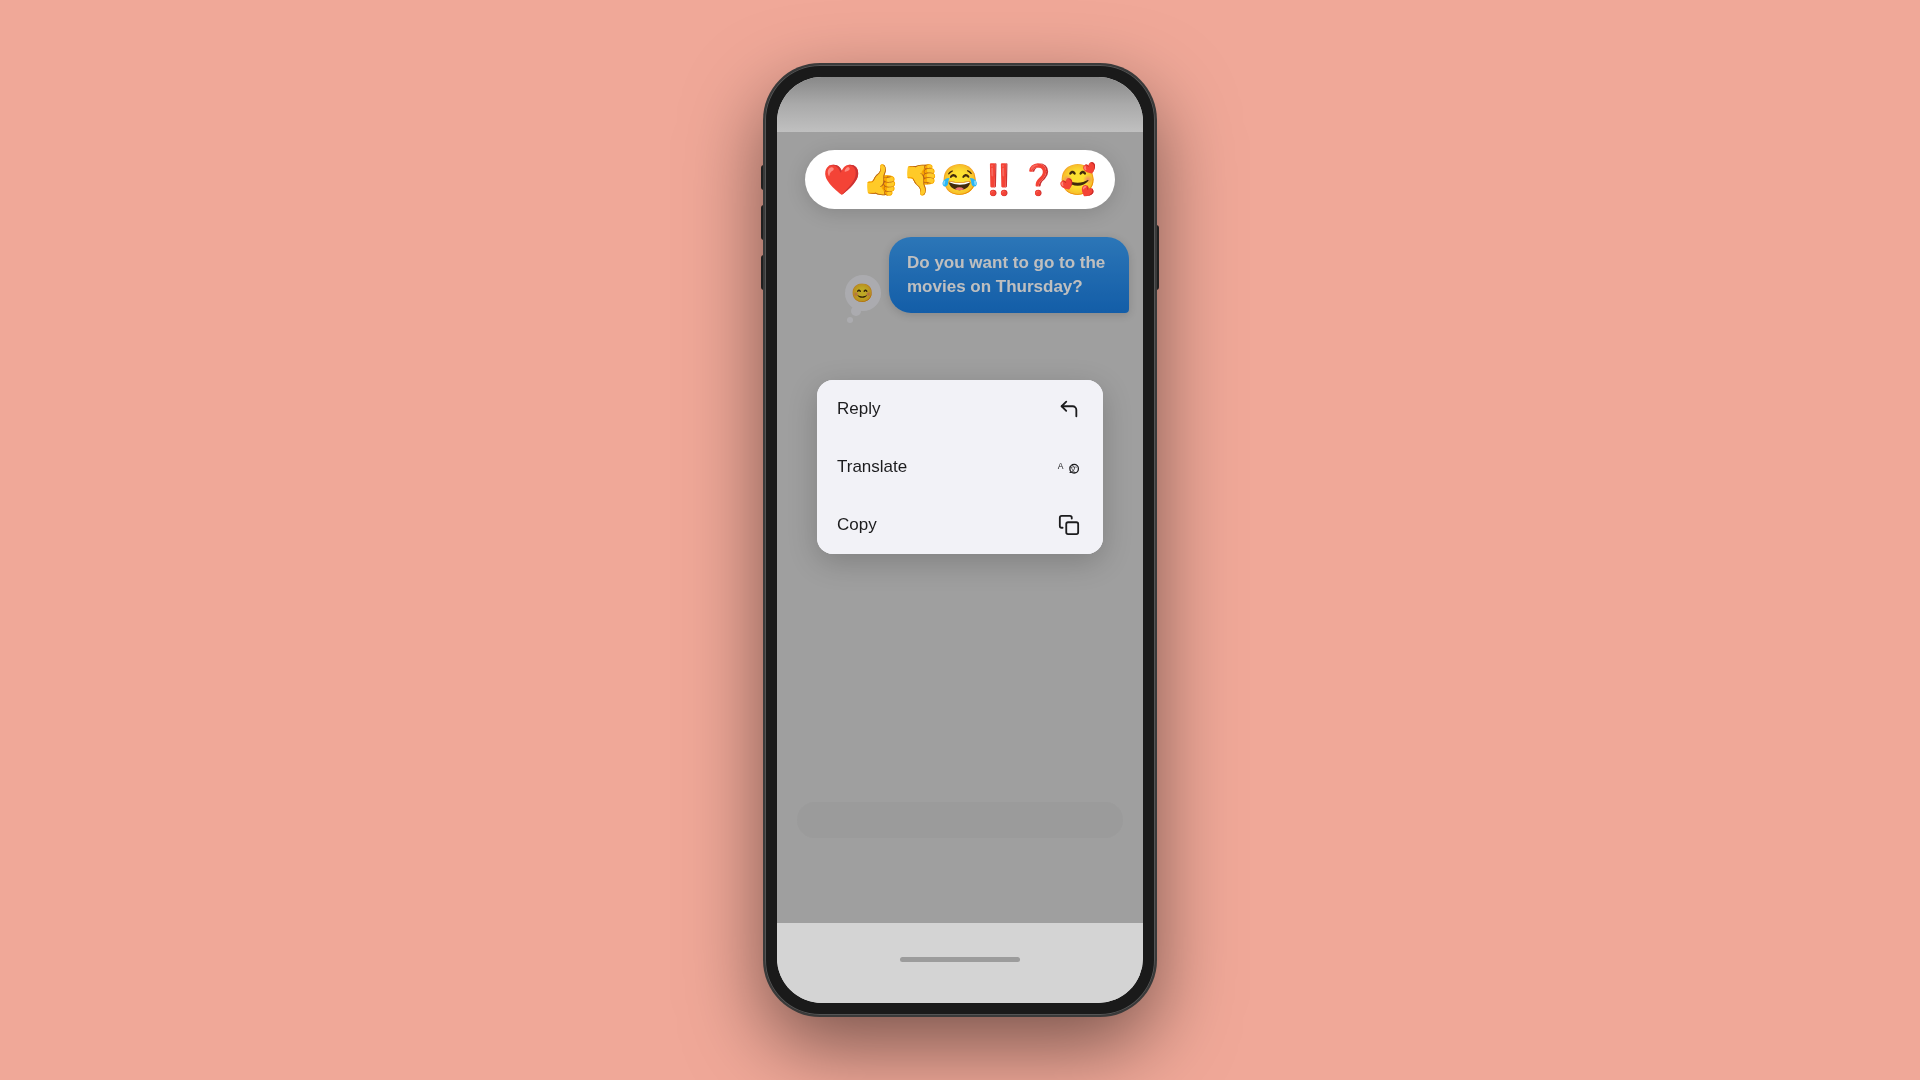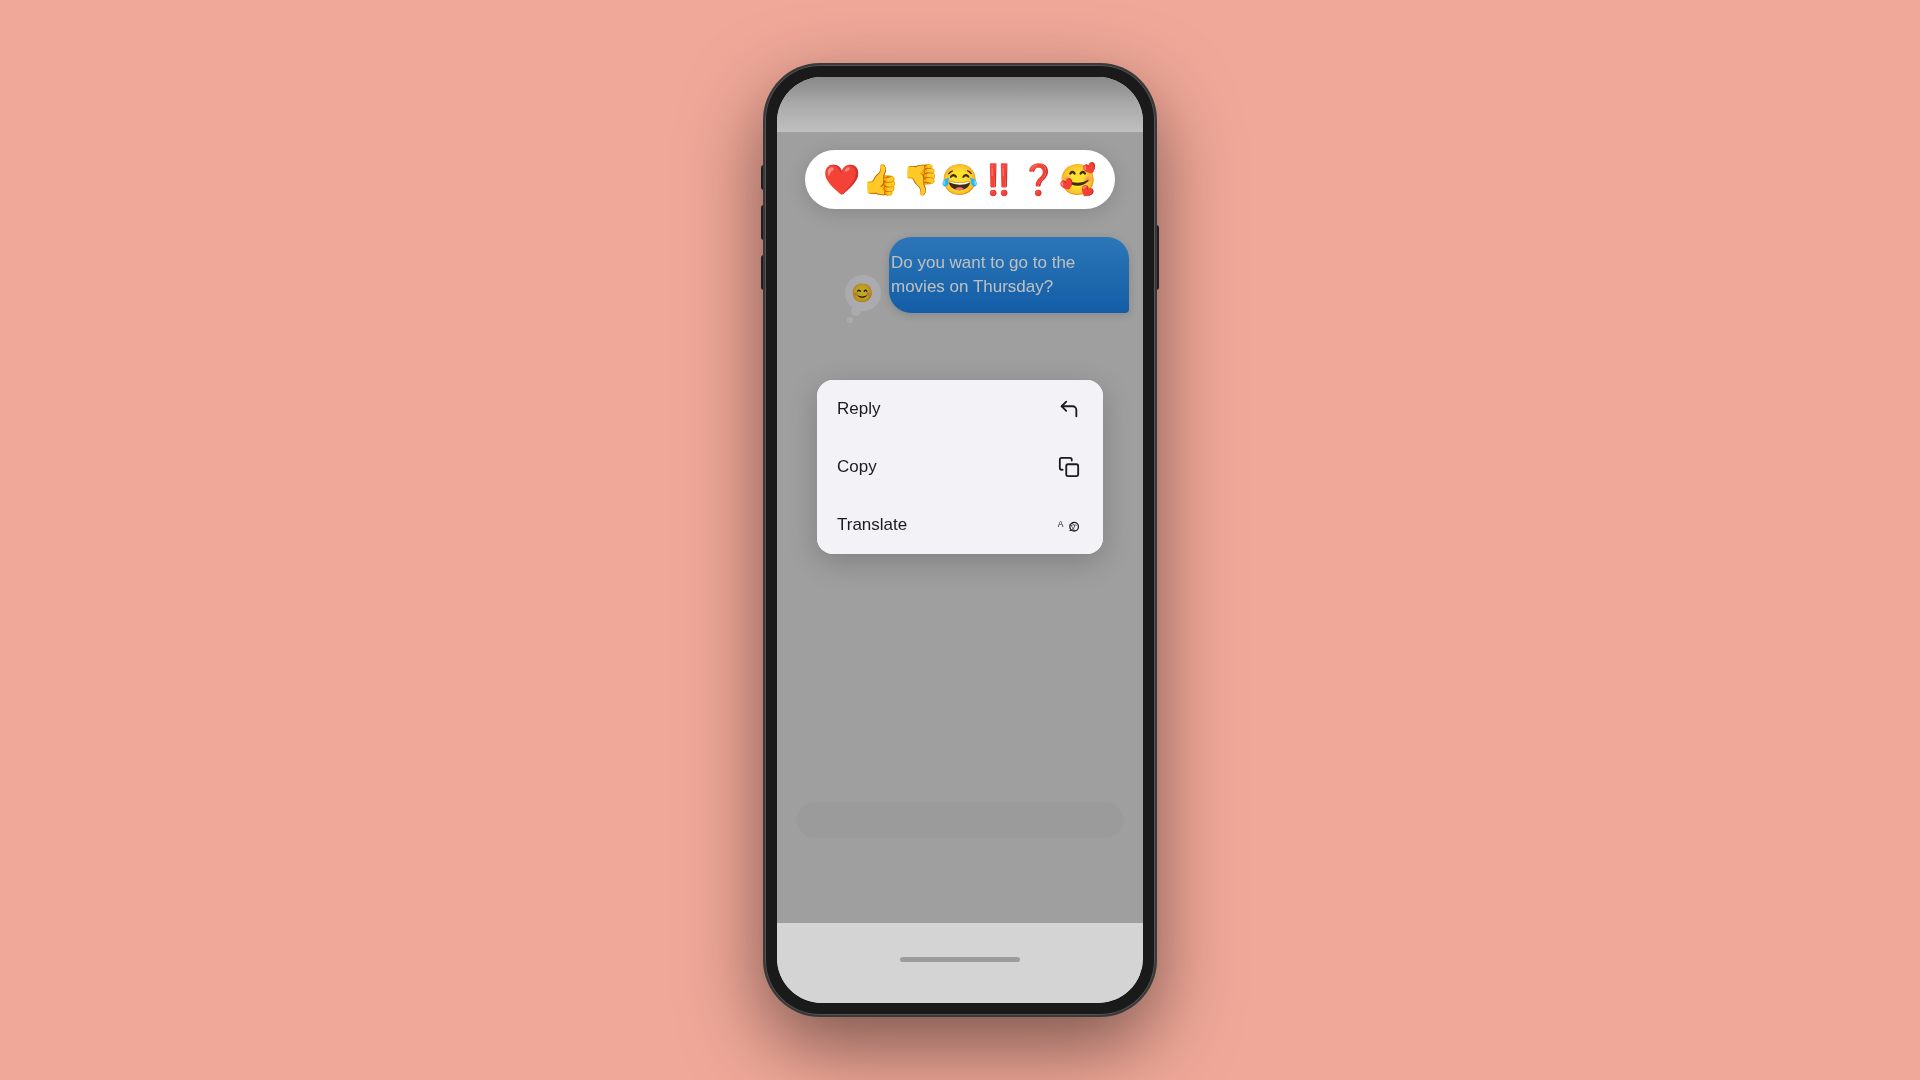--- a/index.html
+++ b/index.html
@@ -133,26 +133,26 @@
     }
 
     .tapback-emoji {
       font-size: 18px;
     }
 
     .imessage-bubble {
       background: #2196f3;
       background: linear-gradient(180deg, #3b9ef5 0%, #1a7de0 100%);
       border-radius: 22px 22px 4px 22px;
-      padding: 14px 2px;
+      padding: 14px 18px;
       max-width: 240px;
       color: white;
       font-size: 17px;
       line-height: 1.4;
-      font-weight: 400;
+      font-weight: 700;
       box-shadow: 0 2px 8px rgba(0,0,0,0.15);
     }
 
     
     .context-menu {
       position: absolute;
       top: 248px;
       left: 40px;
       right: 40px;
       background: #f2f2f7;
@@ -318,40 +318,40 @@
             <div class="menu-item-icon">
               <svg width="22" height="22" viewBox="0 0 24 24" fill="none" stroke="#1c1c1e" stroke-width="2" stroke-linecap="round" stroke-linejoin="round">
                 <polyline points="9 14 4 9 9 4"></polyline>
                 <path d="M20 20v-7a4 4 0 0 0-4-4H4"></path>
               </svg>
             </div>
           </div>
 
 
           <div class="menu-item">
-            <span class="menu-item-label">Copy</span>
-            <div class="menu-item-icon">
-              <svg width="22" height="22" viewBox="0 0 24 24" fill="none" stroke="#1c1c1e" stroke-width="2" stroke-linecap="round" stroke-linejoin="round">
-                <rect x="9" y="9" width="13" height="13" rx="2" ry="2"></rect>
-                <path d="M5 15H4a2 2 0 0 1-2-2V4a2 2 0 0 1 2-2h9a2 2 0 0 1 2 2v1"></path>
-              </svg>
-            </div>
-          </div>
-
-          <div class="menu-item">
             <span class="menu-item-label">Translate</span>
             <div class="menu-item-icon">
               <svg width="24" height="22" viewBox="0 0 28 24" fill="none" stroke="#1c1c1e" stroke-width="2" stroke-linecap="round" stroke-linejoin="round">
                 <text x="1" y="14" font-size="10" fill="#1c1c1e" stroke="none" font-family="sans-serif">A</text>
                 <text x="14" y="18" font-size="10" fill="#1c1c1e" stroke="none" font-family="sans-serif">文</text>
                 <circle cx="20" cy="14" r="5" stroke="#1c1c1e" stroke-width="1.5" fill="none"></circle>
               </svg>
             </div>
           </div>
 
+          <div class="menu-item">
+            <span class="menu-item-label">Copy</span>
+            <div class="menu-item-icon">
+              <svg width="22" height="22" viewBox="0 0 24 24" fill="none" stroke="#1c1c1e" stroke-width="2" stroke-linecap="round" stroke-linejoin="round">
+                <rect x="9" y="9" width="13" height="13" rx="2" ry="2"></rect>
+                <path d="M5 15H4a2 2 0 0 1-2-2V4a2 2 0 0 1 2-2h9a2 2 0 0 1 2 2v1"></path>
+              </svg>
+            </div>
+          </div>
+
         </div>
 
         <div class="bottom-typing-area"></div>
 
       </div>
 
       <div class="screen-bottom">
         <div class="home-indicator"></div>
       </div>
 

